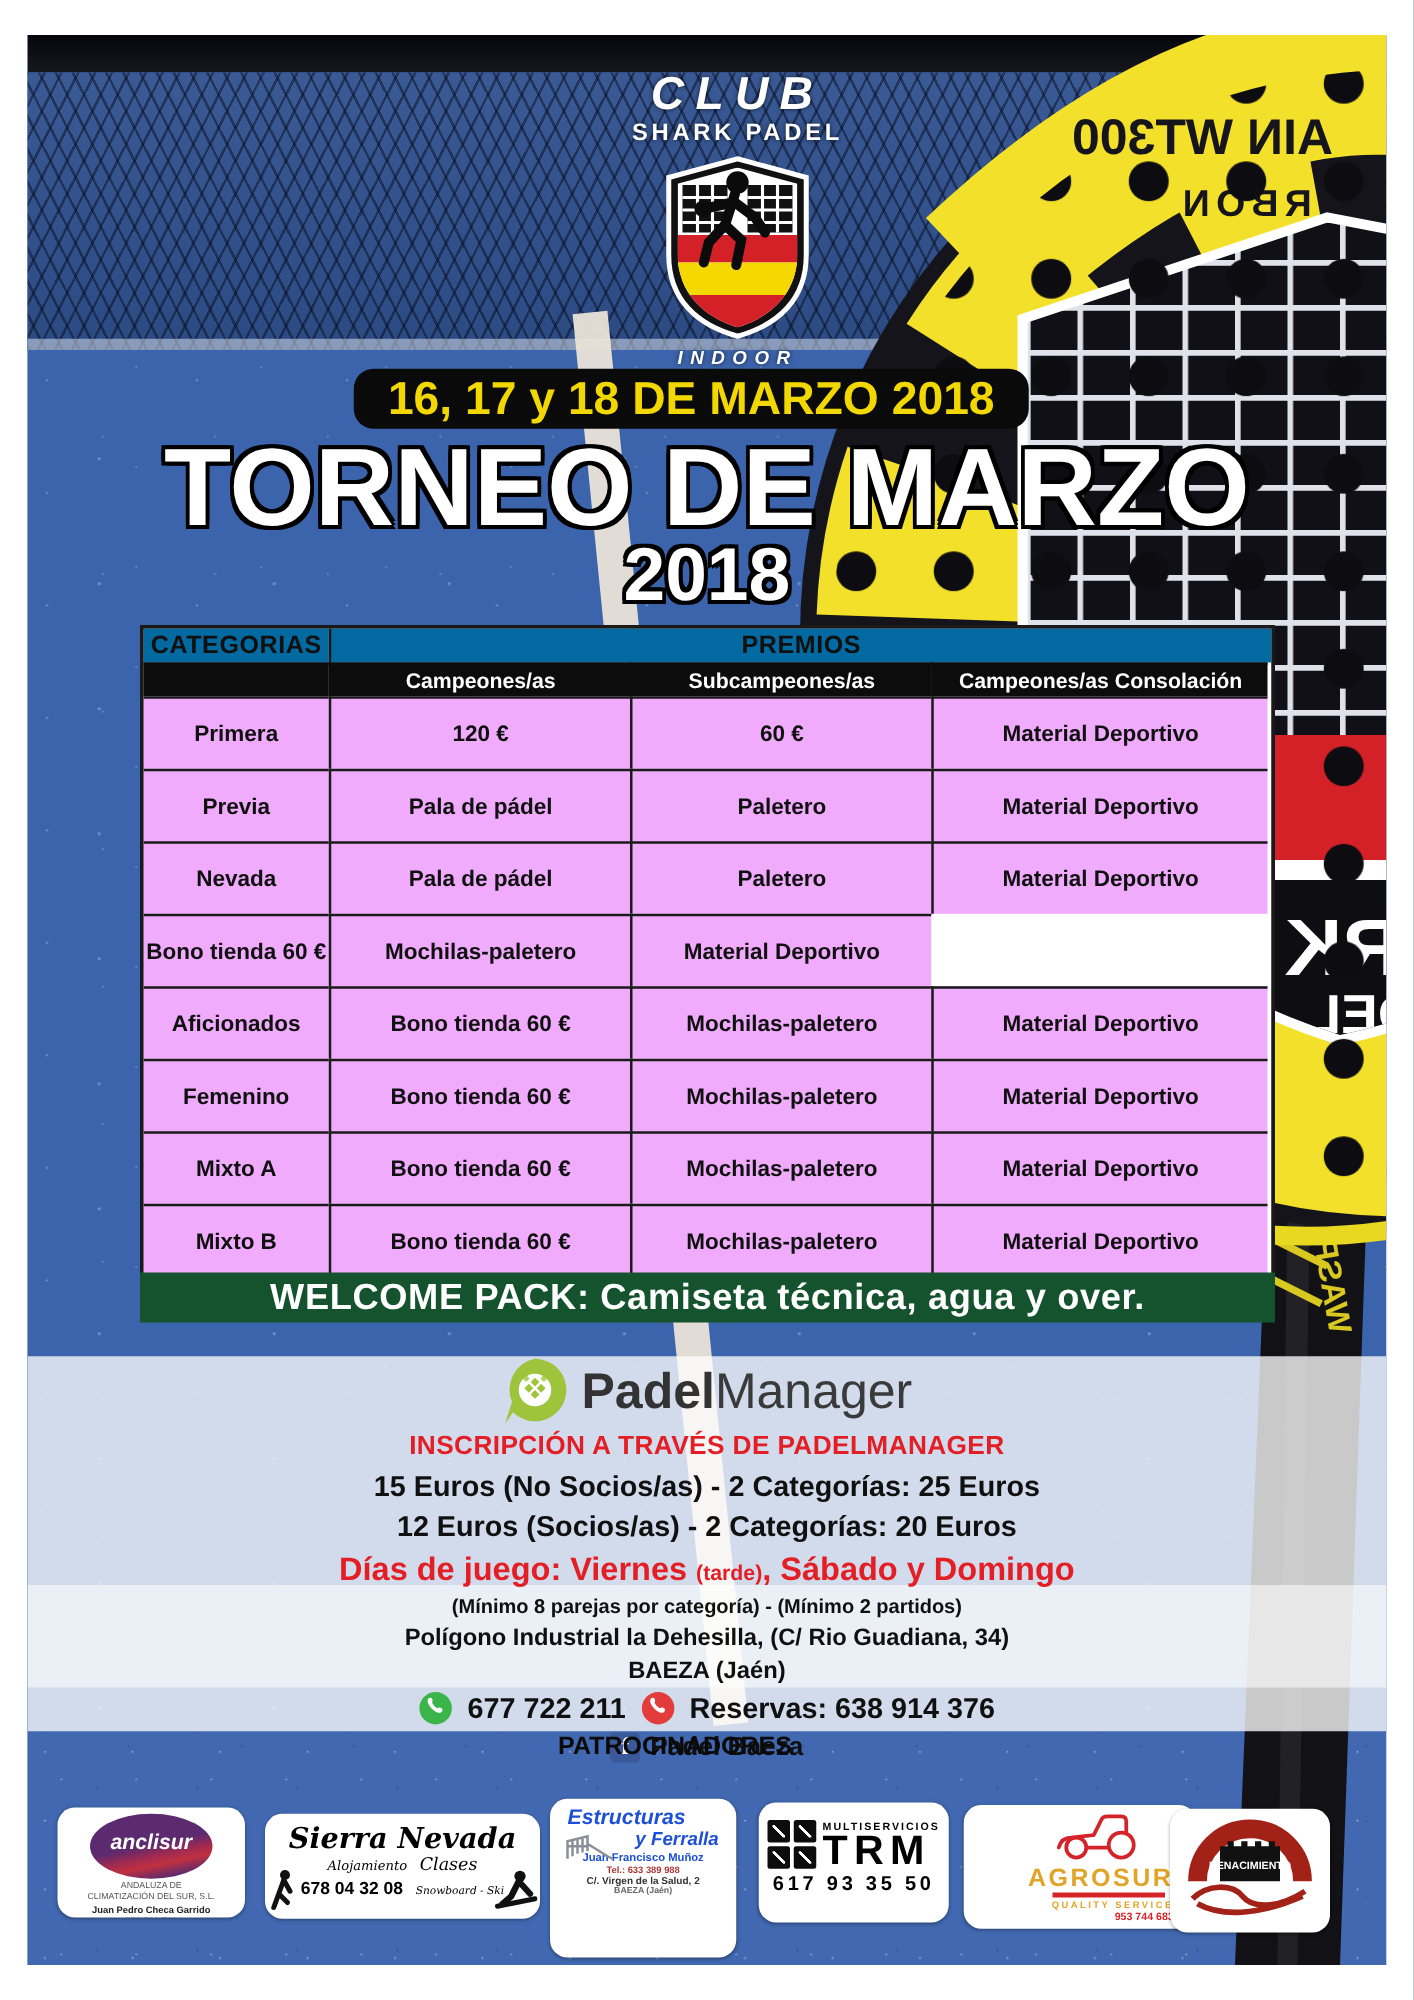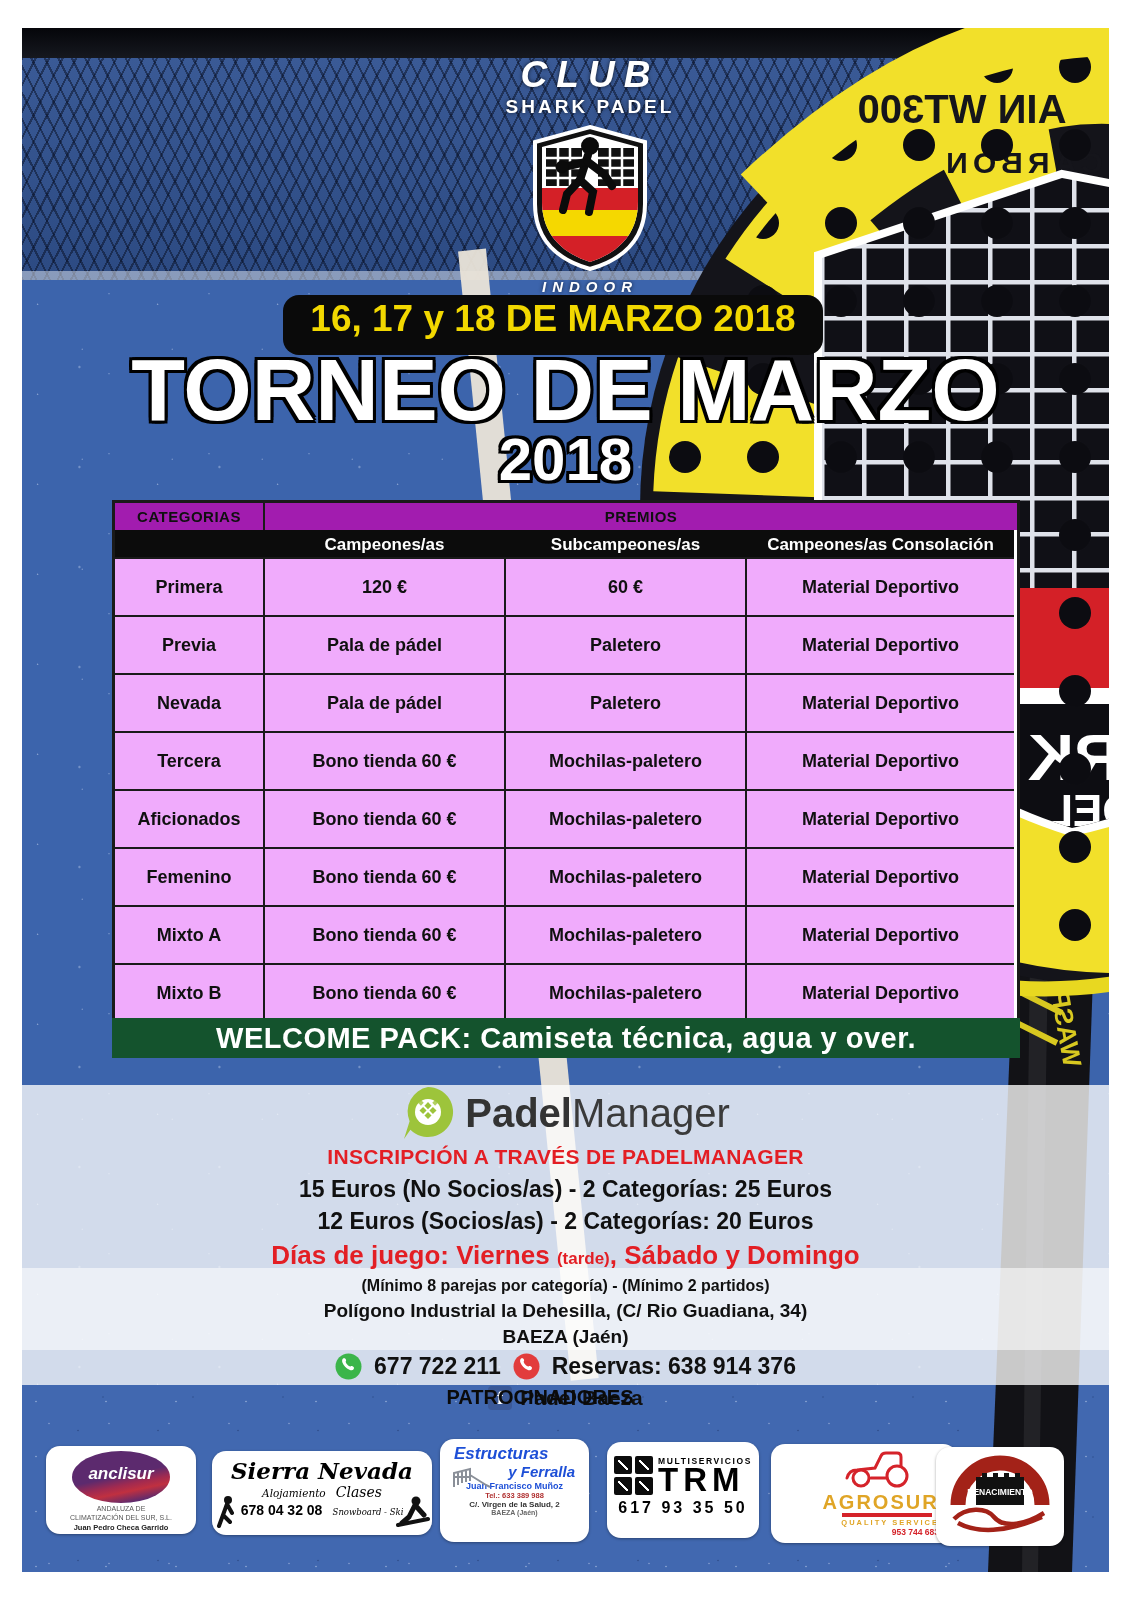--- a/index.html
+++ b/index.html
@@ -35,36 +35,36 @@
   .white-band::after{content:"";position:absolute;left:0;top:183px;width:100%;height:82px;background:rgba(255,255,255,.55);}
   
   .club-logo{position:absolute;left:430px;top:56px;width:320px;text-align:center;color:#fff;
     text-shadow:0 0 4px rgba(0,0,0,.7);}
   .club-word{font-size:37px;font-weight:bold;font-style:italic;letter-spacing:9px;line-height:1;}
   .club-sub{font-size:19px;font-weight:bold;letter-spacing:3px;margin-top:3px;}
   .club-indoor{font-size:15px;font-weight:bold;font-style:italic;letter-spacing:6px;margin-top:4px;}
   .club-city{font-size:36px;font-weight:bold;letter-spacing:4px;line-height:1;}
   .club-shield{margin:4px auto 2px;display:block;}
   
-  .date-pill{position:absolute;left:283px;top:295px;width:540px;height:60px;background:#0a0a0a;border-radius:16px;
+  .date-pill{position:absolute;left:283px;top:295px;width:540px;height:48px;background:#0a0a0a;border-radius:16px;
     color:#f2d800;font-size:37px;font-weight:bold;text-align:center;line-height:48px;}
   .big-title{position:absolute;left:0;top:346px;width:1131px;text-align:center;color:#fff;
     font-size:88px;font-weight:800;letter-spacing:0px;line-height:1;
     text-shadow:-3px -3px 0 #000,3px -3px 0 #000,-3px 3px 0 #000,3px 3px 0 #000,0 -3px 0 #000,0 3px 0 #000,-3px 0 0 #000,3px 0 0 #000;}
   .big-year{position:absolute;left:0;top:430px;width:1131px;text-align:center;color:#fff;
     font-size:60px;font-weight:800;line-height:1;
     text-shadow:-3px -3px 0 #000,3px -3px 0 #000,-3px 3px 0 #000,3px 3px 0 #000,0 -3px 0 #000,0 3px 0 #000,-3px 0 0 #000,3px 0 0 #000;}
   
   .prizes{position:absolute;left:112px;top:500px;width:908px;border:3px solid #1a1a1a;box-sizing:border-box;background:#fff;}
   .t-row{display:grid;grid-template-columns:148px 241px 241px 269px;}
   .t-row.head{grid-template-columns:148px 754px;}
   .cell{border-left:2px solid #1a1a1a;border-top:2px solid #1a1a1a;display:flex;align-items:center;justify-content:center;
     font-weight:bold;color:#101010;box-sizing:border-box;}
   .t-row :first-child{border-left:none;}
-  .t-row.head .cell{border-top:none;background:#a21caf;height:27px;font-size:15px;letter-spacing:.5px;}
+  .t-row.head .cell{border-top:none;background:#0369a1;height:27px;font-size:20px;letter-spacing:.5px;}
   .t-row.sub .cell{background:#0c0c0c;color:#fff;height:27px;font-size:17px;border-color:#0c0c0c;}
   .t-row.data .cell{height:58px;font-size:18px;background:#f0abfc;}
   .welcome-bar{position:absolute;left:112px;top:1018px;width:908px;height:40px;background:#14532d;color:#fff;
     font-size:29px;font-weight:bold;text-align:center;line-height:40px;letter-spacing:.5px;}
   
   .band-content{position:absolute;left:22px;top:1085px;width:1087px;text-align:center;color:#101010;}
   .pm-row{display:flex;align-items:center;justify-content:center;gap:10px;height:56px;margin-bottom:4px;}
   .pm-text{font-size:40px;color:#3a3a3a;}
   .pm-bold{font-weight:bold;color:#333;}
   .reg-heading{color:#e31e24;font-size:21px;font-weight:bold;margin-bottom:7px;letter-spacing:.3px;}
@@ -84,21 +84,21 @@
   .anc-oval{width:98px;height:52px;margin:5px auto 2px;border-radius:50%;
     background:linear-gradient(168deg,#5c2a6e 48%,#a12a50 62%,#c03040 72%,#5c2a6e 88%);
     color:#fff;font-style:italic;font-weight:bold;font-size:17px;line-height:46px;}
   .anc-l1{font-size:7px;color:#555;line-height:1.25;}
   .anc-l2{font-size:7.5px;color:#222;font-weight:bold;line-height:1.3;}
   .c-sierra{left:212px;top:1451px;width:220px;height:84px;font-family:"DejaVu Serif",serif;}
   .sn-name{font-size:23px;font-style:italic;font-weight:bold;margin-top:8px;line-height:1;}
   .sn-mid{font-size:10.5px;font-style:italic;margin-top:2px;}
   .sn-phone{font-size:14px;font-weight:bold;font-family:"Liberation Sans",sans-serif;}
   .sn-small{font-size:8.5px;font-style:italic;}
-  .c-estr{left:440px;top:1439px;width:149px;height:103px;}
+  .c-estr{left:440px;top:1439px;width:149px;height:127px;}
   .es-n1{color:#1d4fd7;font-weight:bold;font-style:italic;font-size:17px;text-align:left;margin:6px 0 0 14px;line-height:1;}
   .es-n2{color:#1d4fd7;font-weight:bold;font-style:italic;font-size:15px;text-align:right;margin:2px 14px 2px 0;line-height:1;padding-left:36px;}
   .es-c{color:#1d4fd7;font-size:9px;font-weight:bold;margin-top:2px;}
   .es-t{color:#b03030;font-size:7.5px;font-weight:bold;}
   .es-a{color:#333;font-size:8px;font-weight:bold;}
   .es-b{color:#666;font-size:7px;font-weight:bold;}
   .c-trm{left:607px;top:1442px;width:152px;height:96px;}
   .trm-top{display:flex;align-items:flex-start;justify-content:center;gap:5px;margin-top:14px;}
   .trm-icons{display:grid;grid-template-columns:18px 18px;grid-gap:3px;}
   .trm-icons div{width:18px;height:18px;background:#0c0c0c;border-radius:2px;position:relative;}
@@ -229,21 +229,20 @@
       <div class="cell">Paletero</div>
       <div class="cell">Material Deportivo</div>
     </div>
     <div class="t-row data">
       <div class="cell">Nevada</div>
       <div class="cell">Pala de pádel</div>
       <div class="cell">Paletero</div>
       <div class="cell">Material Deportivo</div>
     </div>
     <div class="t-row data">
-      <div class="cell">Tercera</div>
       <div class="cell">Bono tienda 60 €</div>
       <div class="cell">Mochilas-paletero</div>
       <div class="cell">Material Deportivo</div>
     </div>
     <div class="t-row data">
       <div class="cell">Aficionados</div>
       <div class="cell">Bono tienda 60 €</div>
       <div class="cell">Mochilas-paletero</div>
       <div class="cell">Material Deportivo</div>
     </div>

